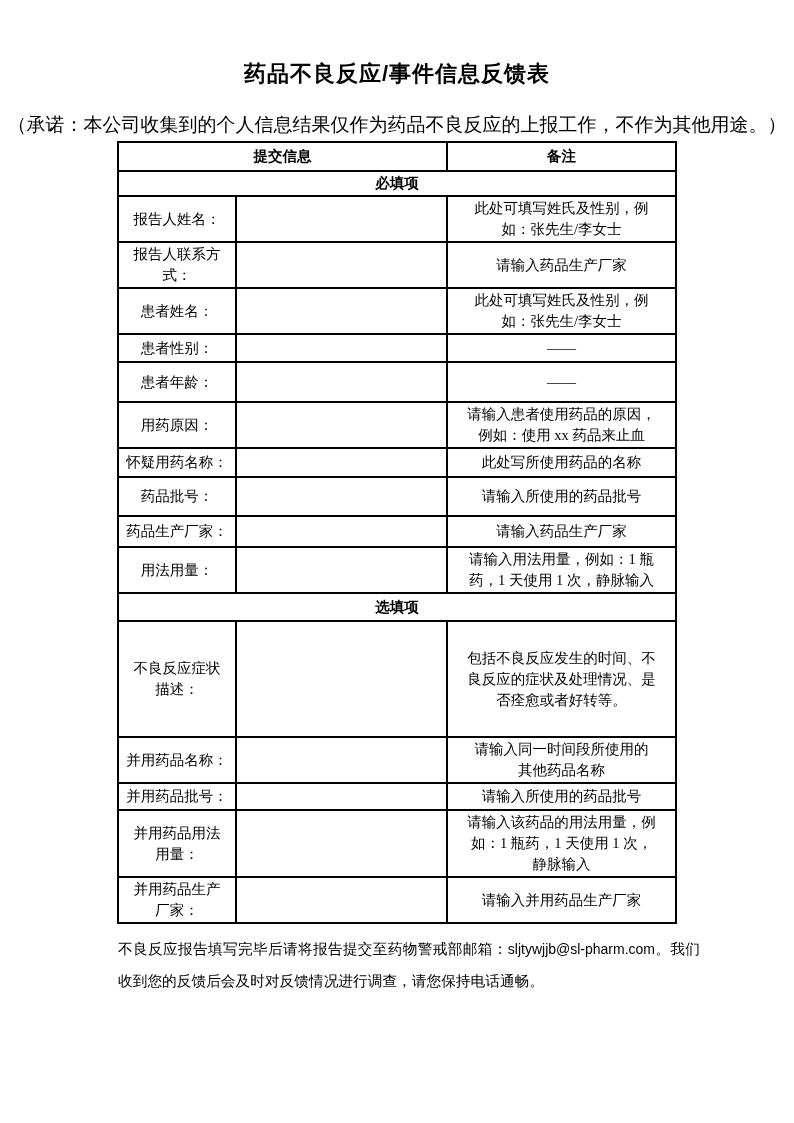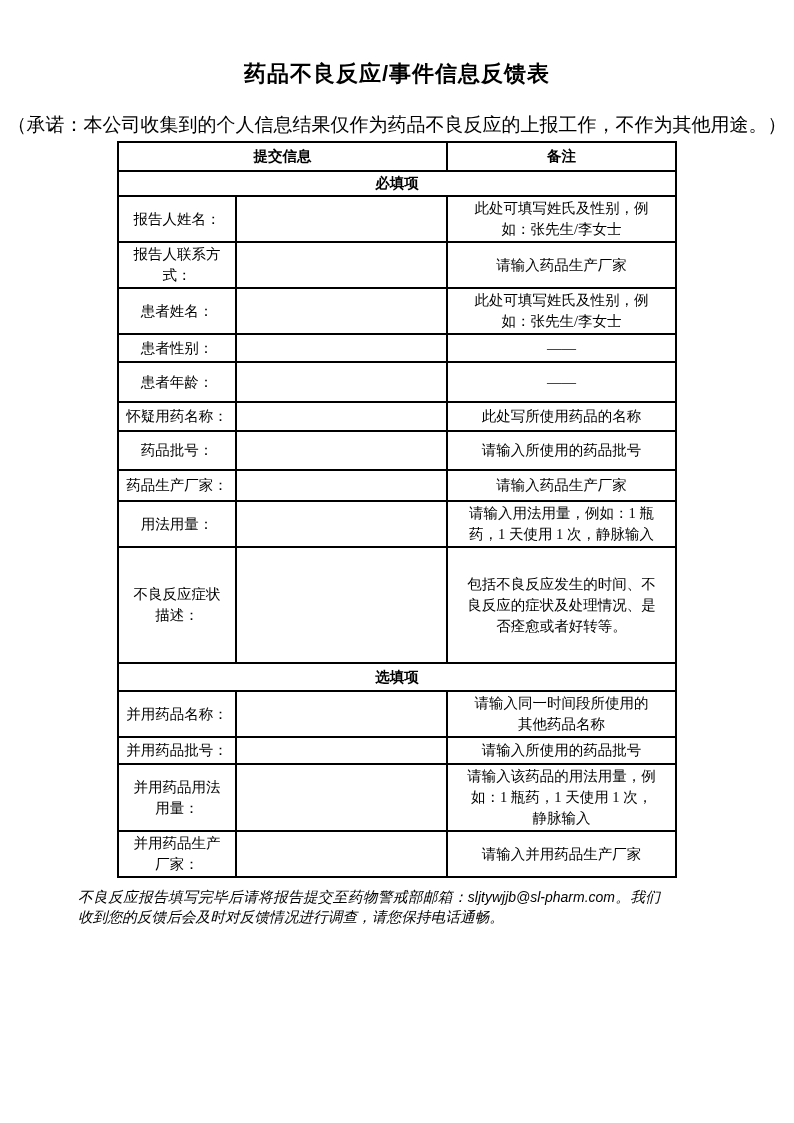--- a/index.html
+++ b/index.html
@@ -43,25 +43,24 @@
     white-space:pre-line;
   }
   td.hdr, td.section {
     font-family:"Liberation Sans","DejaVu Sans",sans-serif;
     font-weight:bold;
     font-size:15px;
   }
   td.input-cell { background:#fff; }
   .footer-note {
     width:582px;
-    margin:9px 0 0 78px;
+    margin:9px 0 0 118px;
     font-size:14.7px;
-    line-height:20px;
+    line-height:32px;
     text-align:justify;
-    font-style:italic;
   }
   .footer-note .email {
     font-family:"Liberation Sans","DejaVu Sans",sans-serif;
     font-size:14px;
   }
 </style>
 </head>
 <body>
 
 <div class="page">
@@ -113,20 +112,26 @@
       <td class="input-cell"></td>
       <td>——</td>
     </tr>
 
     <tr style="height:40px">
       <td>患者年龄：</td>
       <td class="input-cell"></td>
       <td>——</td>
     </tr>
 
+    <tr style="height:41px">
+      <td>用药原因：</td>
+      <td class="input-cell"></td>
+      <td>请输入患者使用药品的原因，
+例如：使用 xx 药品来止血</td>
+    </tr>
 
     <tr style="height:29px">
       <td>怀疑用药名称：</td>
       <td class="input-cell"></td>
       <td>此处写所使用药品的名称</td>
     </tr>
 
     <tr style="height:39px">
       <td>药品批号：</td>
       <td class="input-cell"></td>
@@ -137,35 +142,35 @@
       <td>药品生产厂家：</td>
       <td class="input-cell"></td>
       <td>请输入药品生产厂家</td>
     </tr>
 
     <tr style="height:45px">
       <td>用法用量：</td>
       <td class="input-cell"></td>
       <td>请输入用法用量，例如：1 瓶
 药，1 天使用 1 次，静脉输入</td>
+    </tr>
+
+    <tr style="height:28px">
+      <td class="section" colspan="3">选填项</td>
     </tr>
 
     <tr style="height:116px">
       <td>不良反应症状
 描述：</td>
       <td class="input-cell"></td>
       <td>包括不良反应发生的时间、不
 良反应的症状及处理情况、是
 否痊愈或者好转等。</td>
     </tr>
 
-    <tr style="height:28px">
-      <td class="section" colspan="3">选填项</td>
-    </tr>
-
     <tr style="height:45px">
       <td>并用药品名称：</td>
       <td class="input-cell"></td>
       <td>请输入同一时间段所使用的
 其他药品名称</td>
     </tr>
 
     <tr style="height:27px">
       <td>并用药品批号：</td>
       <td class="input-cell"></td>

